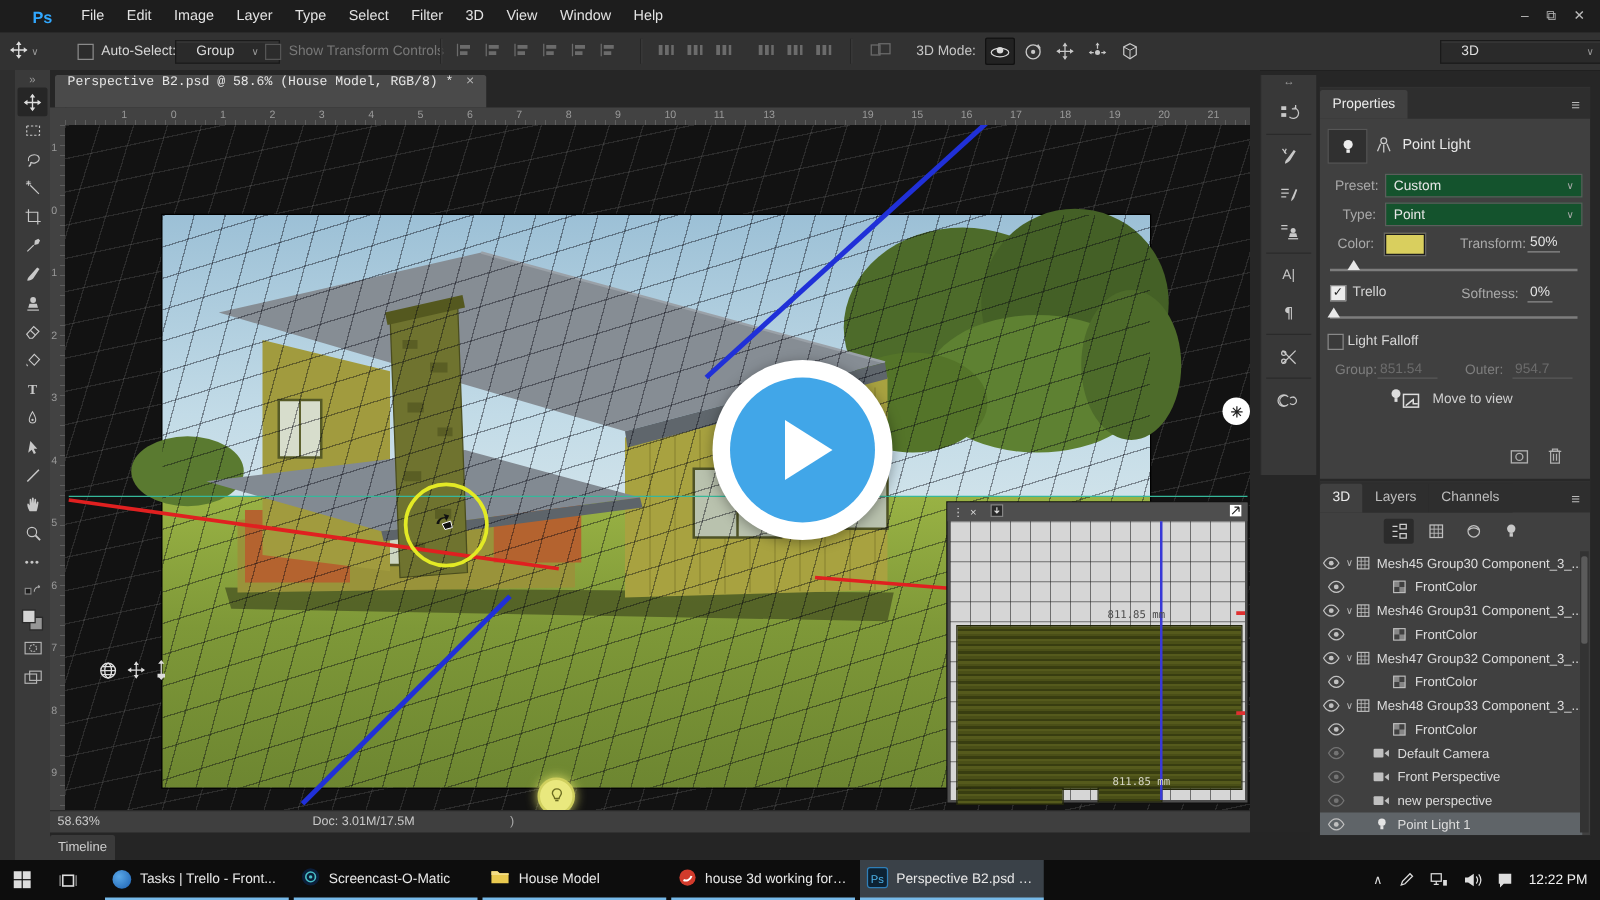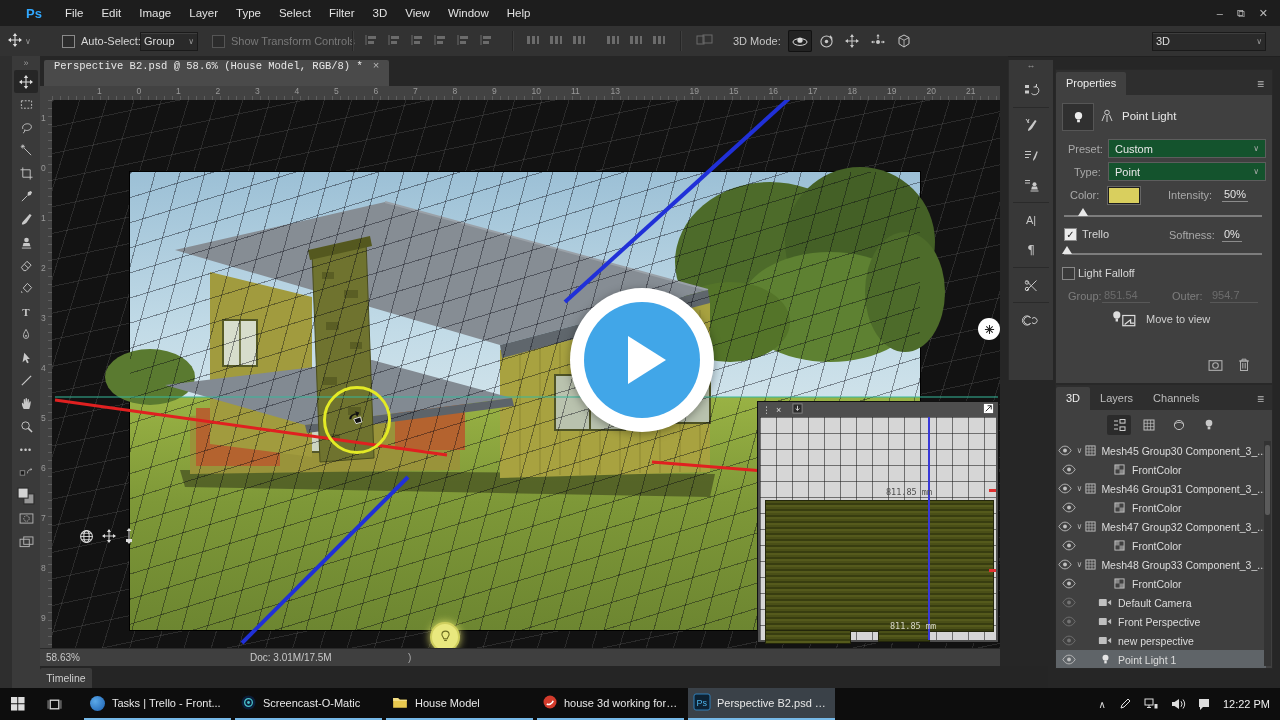--- a/index.html
+++ b/index.html
@@ -9,21 +9,21 @@
   
   #menubar{left:0;top:0;width:1280px;height:26px;background:#1d1d1d;color:#e2e2e2;font-size:11.5px;display:flex;align-items:center;}
   #ps-logo{color:#31a8ff;font-weight:bold;font-size:13px;margin:0 14px 0 26px;}
   .menu-item{padding:0 9px;line-height:26px;cursor:default;}
   #win-controls{position:absolute;right:12px;top:0;display:flex;gap:14px;color:#bbb;font-size:11px;line-height:26px;}
   
   #optionsbar{left:0;top:26px;width:1280px;height:30px;background:#323232;border-bottom:1px solid #202020;color:#d6d6d6;font-size:11px;}
   .opt{position:absolute;top:0;height:30px;display:flex;align-items:center;}
   .cbox{width:11px;height:11px;border:1px solid #8a8a8a;background:#2c2c2c;display:inline-block;}
   .cbox.dis{border-color:#555;}
-  .dd{background:#2a2a2a;border:1px solid #1a1a1a;box-shadow:inset 0 1px 0 #3e3e3e;height:17px;display:flex;align-items:center;padding:0 3px;color:#ddd;}
+  .dd{background:#2a2a2a;border:1px solid #1a1a1a;box-shadow:inset 0 1px 0 #3e3e3e;height:17px;display:flex;align-items:center;padding:0 16px;color:#ddd;}
   .dd .arr{margin-left:auto;font-size:8px;color:#999;padding-left:8px;}
   .vsep{position:absolute;top:5px;width:1px;height:20px;background:#262626;border-right:1px solid #3e3e3e;}
   .align-ic{width:22px;text-align:center;opacity:.55;}
   .mode-ic{width:24px;height:22px;display:flex;align-items:center;justify-content:center;border-radius:2px;}
   .mode-ic.sel{background:#222;box-shadow:inset 0 0 0 1px #111;}
   
   #leftstrip{left:0;top:56px;width:12px;height:632px;background:#2e2e2e;}
   #toolbar{left:12px;top:56px;width:28px;height:632px;background:#3a3a3a;border-right:1px solid #2a2a2a;}
   #toolbar .expander{text-align:center;color:#999;font-size:9px;height:14px;line-height:14px;}
   .tool{width:24px;height:23px;margin:0 auto;display:flex;align-items:center;justify-content:center;}
@@ -690,21 +690,21 @@
         <span>Custom</span>
         <span class="arr">∨</span>
       </div>
       <span class="plabel" style="left:18px;top:71px">Type:</span>
       <div class="pfield" style="left:52px;top:67px;width:144px">
         <span>Point</span>
         <span class="arr">∨</span>
       </div>
       <span class="plabel" style="left:14px;top:94px">Color:</span>
       <div class="abs" style="left:52px;top:92px;width:30px;height:15px;background:#d9cf5e;border:1px solid #1d1d1d;box-shadow:0 0 0 1px #666"></div>
-      <span class="plabel" style="left:112px;top:94px">Intensity:</span>
+      <span class="plabel" style="left:112px;top:94px">Transform:</span>
       <span class="pvalue-u" style="left:166px;top:93px">50%</span>
       <div class="slider-track" style="left:8px;top:120px;width:198px"></div>
       <div class="slider-thumb" style="left:22px;top:113px"></div>
 
       <span class="pcheck" style="left:8px;top:133px">✓</span>
       <span class="abs" style="left:26px;top:133px;color:#d6d6d6">Trello</span>
       <span class="plabel" style="left:113px;top:134px">Softness:</span>
       <span class="pvalue-u" style="left:166px;top:133px">0%</span>
       <div class="slider-track" style="left:8px;top:158px;width:198px"></div>
       <div class="slider-thumb" style="left:6px;top:151px"></div>

